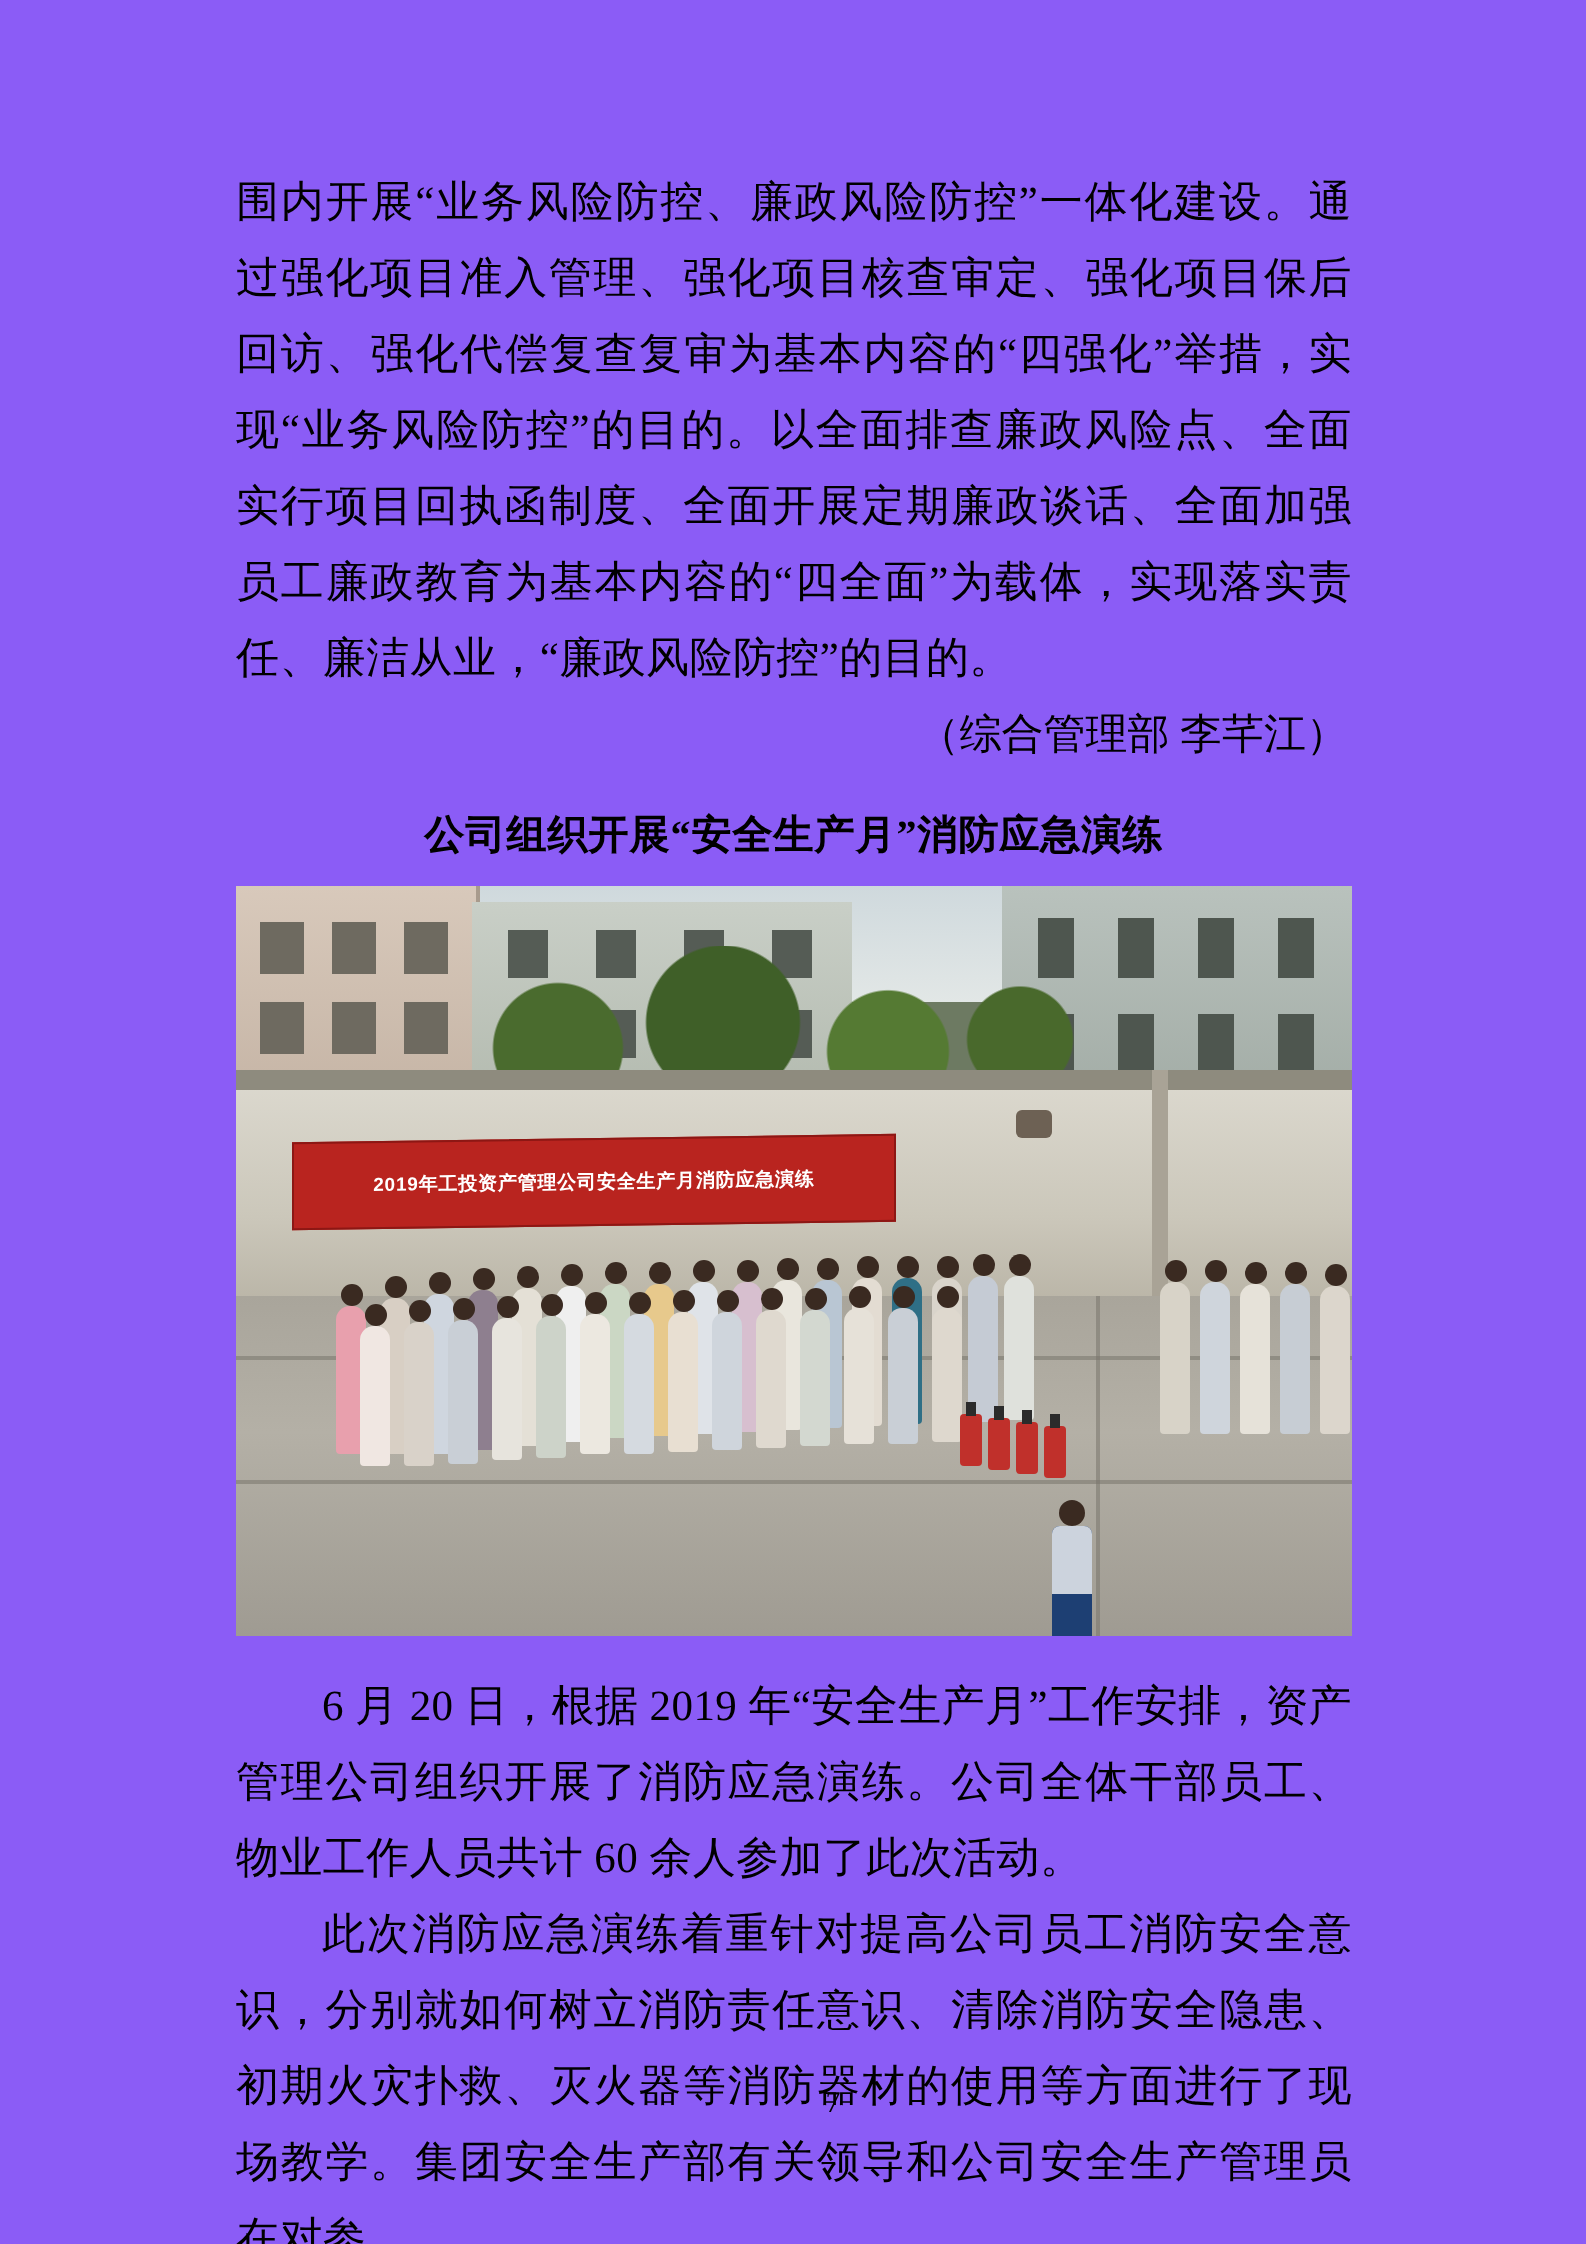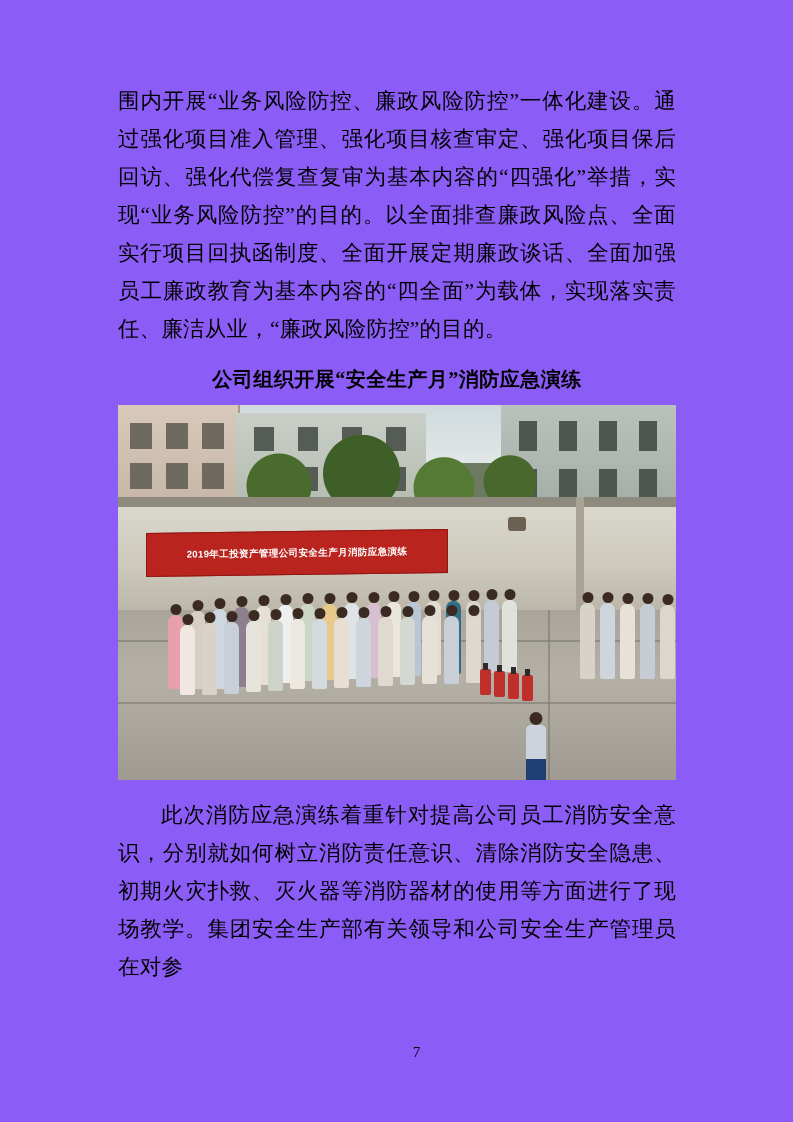--- a/index.html
+++ b/index.html
@@ -181,20 +181,21 @@
   }
 </style>
 </head>
 <body>
 
 <div class="page">
   <div class="content">
 
     <p class="para">围内开展“业务风险防控、廉政风险防控”一体化建设。通过强化项目准入管理、强化项目核查审定、强化项目保后回访、强化代偿复查复审为基本内容的“四强化”举措，实现“业务风险防控”的目的。以全面排查廉政风险点、全面实行项目回执函制度、全面开展定期廉政谈话、全面加强员工廉政教育为基本内容的“四全面”为载体，实现落实责任、廉洁从业，“廉政风险防控”的目的。</p>
 
+    <p class="signature">（综合管理部  李芊江）</p>
 
     <h2 class="heading">公司组织开展“安全生产月”消防应急演练</h2>
 
     <div class="photo-wrap">
       <div class="photo">
         <div class="sky"></div>
 
         <div class="bldg-left">
           <div class="win" style="left:12px; top:18px;"></div>
           <div class="win" style="left:48px; top:18px;"></div>
@@ -361,18 +362,19 @@
           <div class="ext" style="left:352px; top:96px;"></div>
           <div class="ext" style="left:366px; top:98px;"></div>
           <div class="ext" style="left:380px; top:100px;"></div>
           <div class="ext" style="left:394px; top:102px;"></div>
         </div>
       </div>
     </div>
 
     <div class="caption-gap"></div>
 
+    <p class="para para-indent">6 月 20 日，根据 2019 年“安全生产月”工作安排，资产管理公司组织开展了消防应急演练。公司全体干部员工、物业工作人员共计 60 余人参加了此次活动。</p>
 
     <p class="para para-indent">此次消防应急演练着重针对提高公司员工消防安全意识，分别就如何树立消防责任意识、清除消防安全隐患、初期火灾扑救、灭火器等消防器材的使用等方面进行了现场教学。集团安全生产部有关领导和公司安全生产管理员在对参</p>
   </div>
 
   <div class="pagenum">7</div>
 </div>
 
 </body></html>

